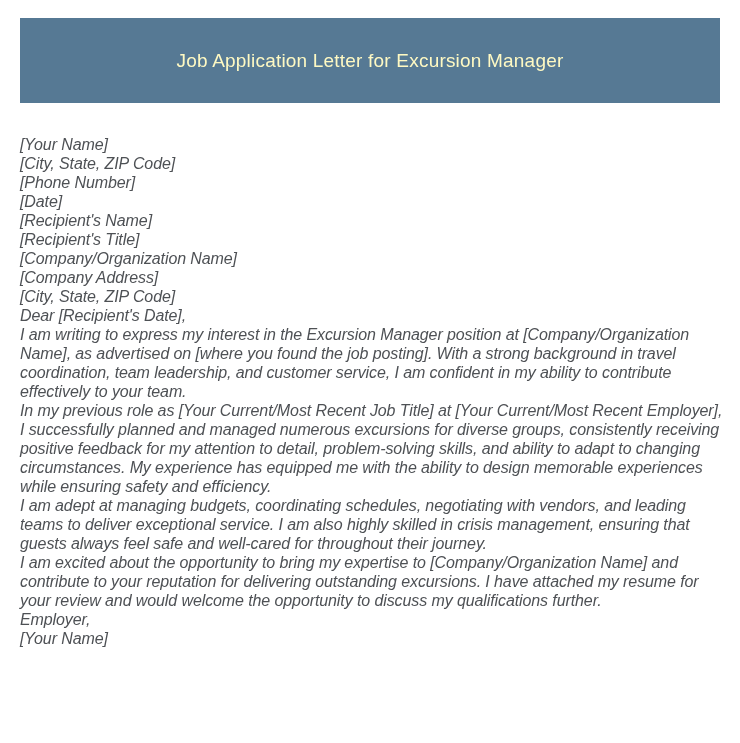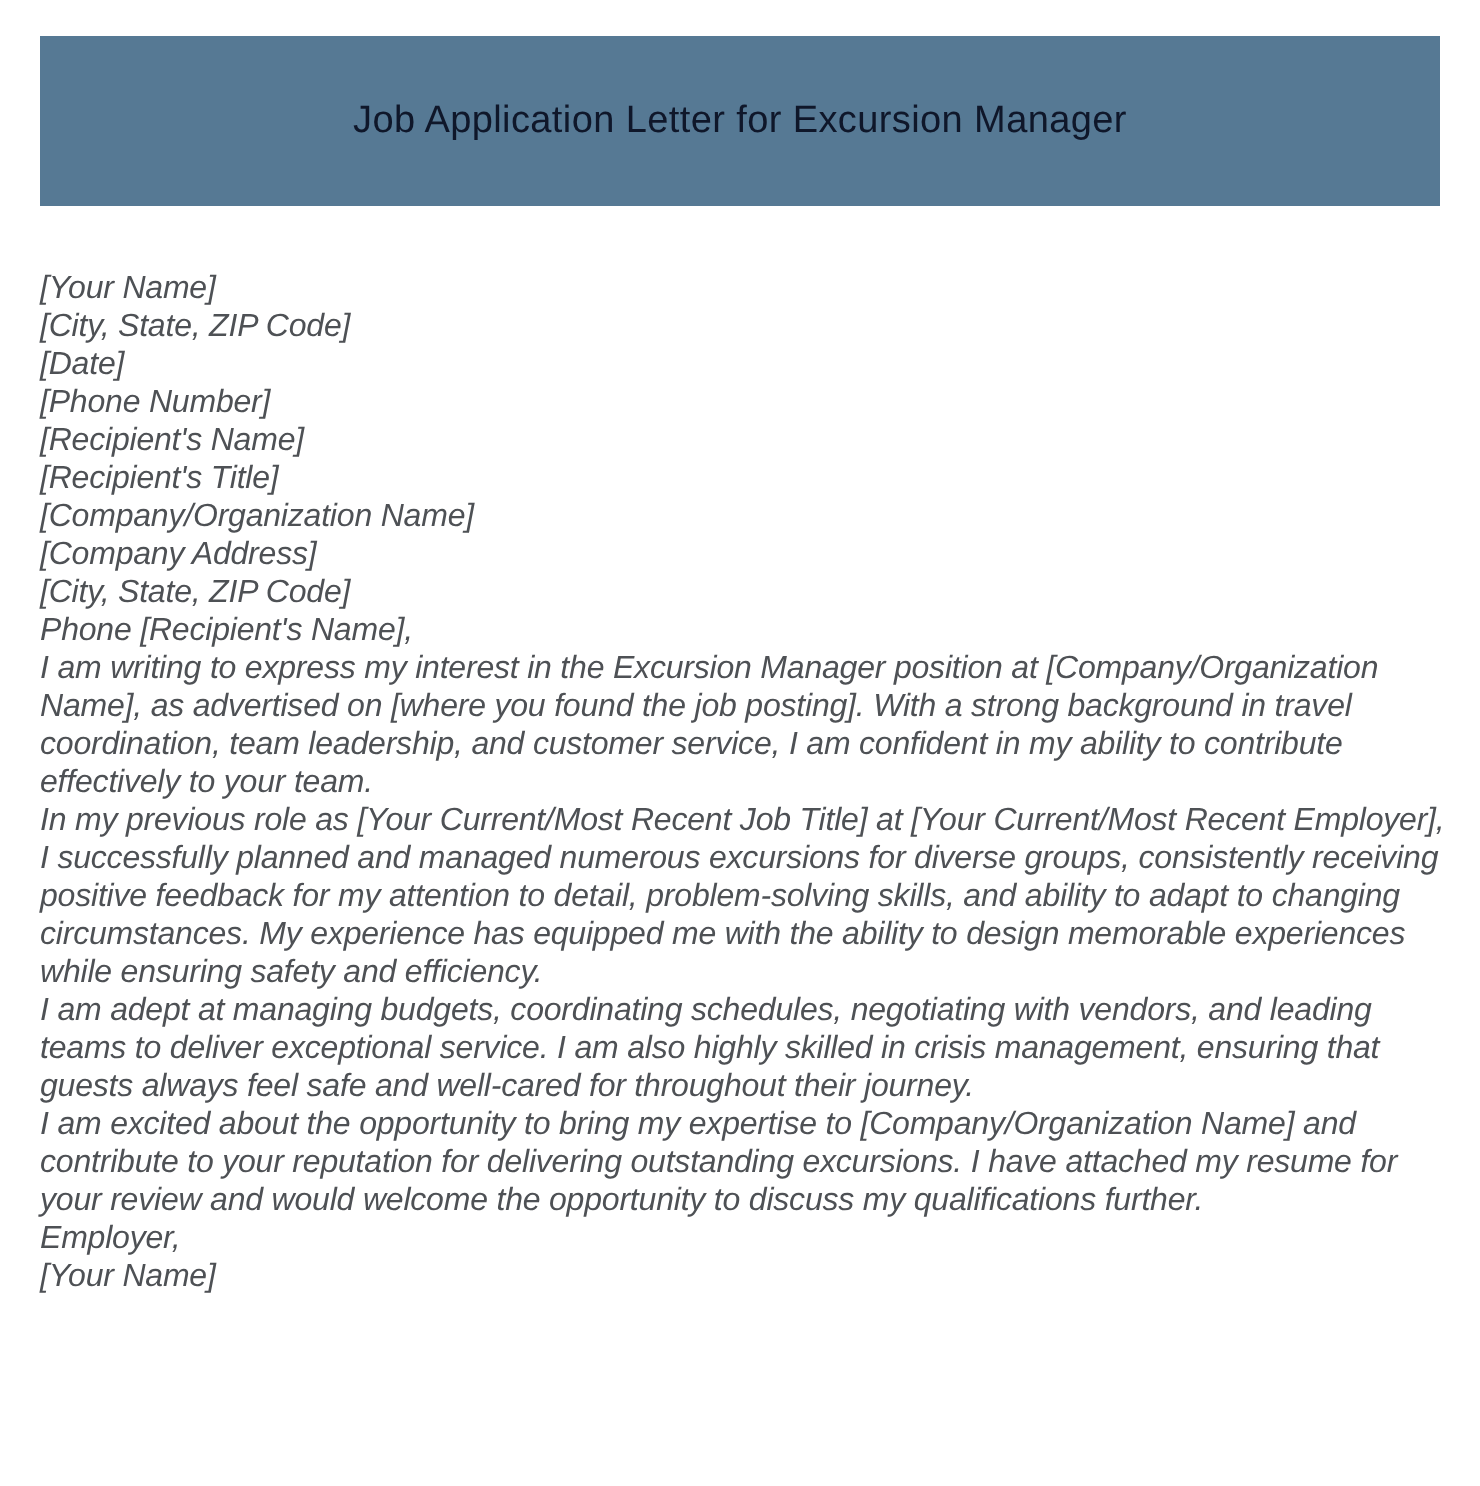--- a/index.html
+++ b/index.html
@@ -16,21 +16,21 @@
   .header-banner {
     margin: 18px 20px 0 20px;
     height: 85px;
     background: #567994;
     display: flex;
     align-items: center;
     justify-content: center;
   }
   .page-title {
     margin: 0;
-    color: #0f172a;
+    color: #fef9c3;
     font-size: 19px;
     font-weight: 500;
     letter-spacing: 0.2px;
     white-space: nowrap;
   }
   .letter {
     margin: 32px 14px 0 20px;
     width: 706px;
     color: #4e5155;
     font-size: 16px;
@@ -47,27 +47,27 @@
 </head>
 <body>
 
 <div class="header-banner">
   <h1 class="page-title">Job Application Letter for Excursion Manager</h1>
 </div>
 
 <div class="letter">
   <div class="line">[Your Name]</div>
   <div class="line">[City, State, ZIP Code]</div>
+  <div class="line">[Phone Number]</div>
   <div class="line">[Date]</div>
-  <div class="line">[Phone Number]</div>
   <div class="line">[Recipient's Name]</div>
   <div class="line">[Recipient's Title]</div>
   <div class="line">[Company/Organization Name]</div>
   <div class="line">[Company Address]</div>
   <div class="line">[City, State, ZIP Code]</div>
-  <div class="line">Phone [Recipient's Name],</div>
+  <div class="line">Dear [Recipient's Date],</div>
   <p class="para">I am writing to express my interest in the Excursion Manager position at [Company/Organization Name], as advertised on [where you found the job posting]. With a strong background in travel coordination, team leadership, and customer service, I am confident in my ability to contribute effectively to your team.</p>
   <p class="para">In my previous role as [Your Current/Most Recent Job Title] at [Your Current/Most Recent Employer], I successfully planned and managed numerous excursions for diverse groups, consistently receiving positive feedback for my attention to detail, problem-solving skills, and ability to adapt to changing circumstances. My experience has equipped me with the ability to design memorable experiences while ensuring safety and efficiency.</p>
   <p class="para">I am adept at managing budgets, coordinating schedules, negotiating with vendors, and leading teams to deliver exceptional service. I am also highly skilled in crisis management, ensuring that guests always feel safe and well-cared for throughout their journey.</p>
   <p class="para">I am excited about the opportunity to bring my expertise to [Company/Organization Name] and contribute to your reputation for delivering outstanding excursions. I have attached my resume for your review and would welcome the opportunity to discuss my qualifications further.</p>
   <div class="line">Employer,</div>
   <div class="line">[Your Name]</div>
 </div>
 
 </body></html>

